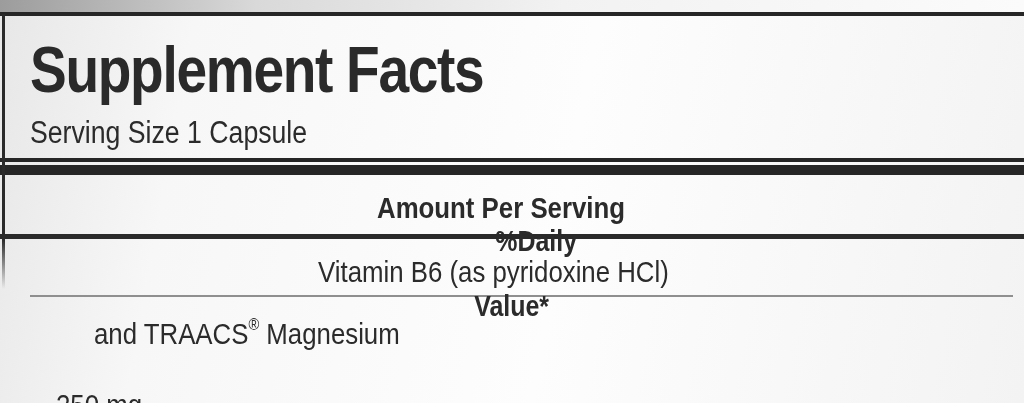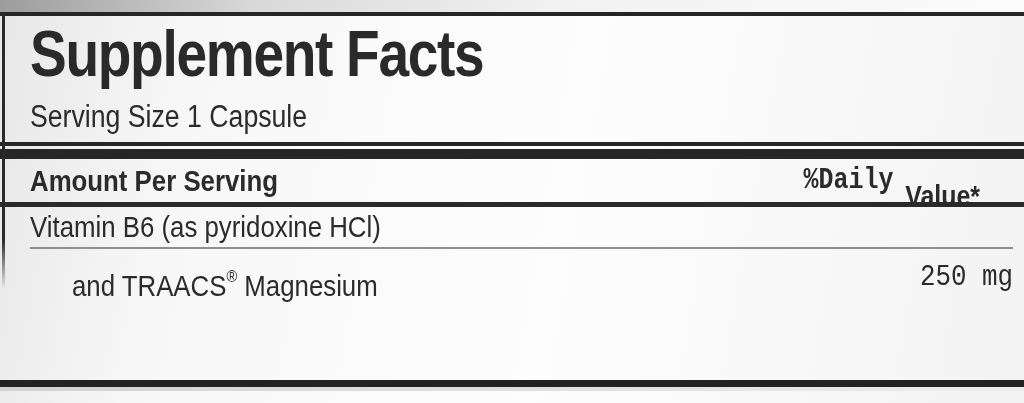--- a/index.html
+++ b/index.html
@@ -8,43 +8,43 @@
     width:1024px;height:403px;
     overflow:hidden;
     font-family:"Liberation Sans","DejaVu Sans",sans-serif;
     color:#2b2b2b;
     background:linear-gradient(100deg,#e7e7e7 0%,#f7f7f7 18%,#fdfdfd 55%,#f3f3f3 100%);
   }
   .top-strip{height:12px;background:linear-gradient(90deg,#9c9c9c 0%,#d9d9d9 25%,#f2f2f2 55%,#fbfbfb 100%);}
   .rule-top{height:4px;background:#262626;}
   .left-border{position:absolute;left:2px;top:14px;width:3px;height:275px;
     background:linear-gradient(#2a2a2a 82%,rgba(42,42,42,0));}
-  .content{padding:0 11px 0 30px;}
+  .content{padding:16px 11px 0 30px;}
   .condensed{transform:scaleX(0.86);transform-origin:0 50%;display:inline-block;white-space:nowrap;}
   .condensed-r{transform:scaleX(0.86);transform-origin:100% 50%;display:inline-block;white-space:nowrap;}
   .title-row{height:76px;display:flex;align-items:center;}
   .title{font-size:64px;font-weight:bold;letter-spacing:-1.5px;color:#2a2a2a;}
   .serving-row{height:50px;display:flex;align-items:center;}
   .serving{font-size:31px;}
   .bar-group .thin{height:4px;background:#262626;}
   .bar-group .gap{height:3px;}
   .bar-group .thick{height:10px;background:#262626;}
   .hdr-row{height:43px;display:flex;align-items:center;font-weight:bold;font-size:29px;}
   .rule-mid{height:5px;background:#2a2a2a;}
   .rule-thin{height:2px;background:#8f8f8f;}
-  .flex-row{display:flex;}
+  .flex-row{display:flex;flex-direction:column;}
   .cell-name{flex:1;min-width:0;font-size:30px;}
-  .cell-amount{width:112px;text-align:right;font-size:30px;font-family:Liberation Mono, monospace;}
+  .cell-amount{width:112px;text-align:right;font-size:30px;}
   .cell-percent{width:120px;text-align:left;font-size:30px;margin-top:32px;}
   .hdr-row .cell-amount,.hdr-row .cell-percent{font-size:29px;}
   .nutrient-row{height:40px;align-items:center;}
   .nutrient-row-multi{padding-top:8px;align-items:flex-start;height:120px;}
   .nutrient-row-multi .cell-name div{line-height:40px;}
   .nutrient-row-multi .cell-amount,.nutrient-row-multi .cell-percent{line-height:40px;}
-  .indent{margin-left:42px;}
+  .indent{margin-left:64px;}
   .reg-mark{font-size:17px;vertical-align:14px;}
   .rule-bottom{height:7px;background:#222;margin-top:3px;}
   .bottom-strip{height:4px;background:linear-gradient(90deg,#d2d2d2,#ececec);}
 </style>
 </head>
 <body>
 
 <div class="panel">
   <div class="top-strip"></div>
   <div class="rule-top"></div>

